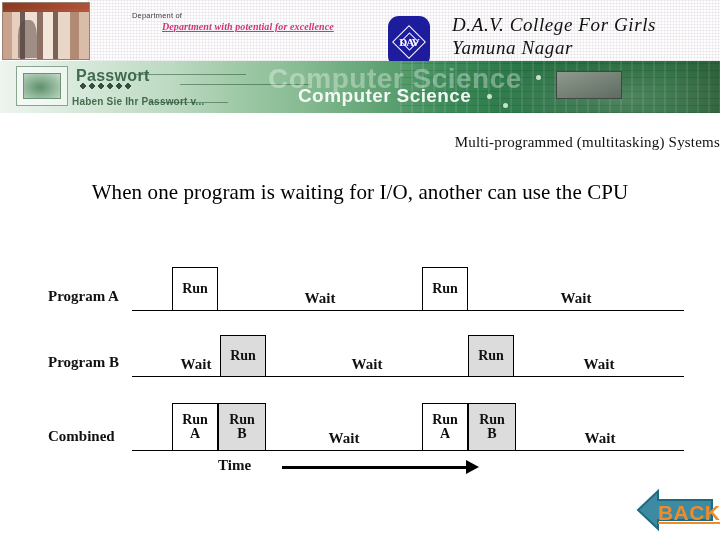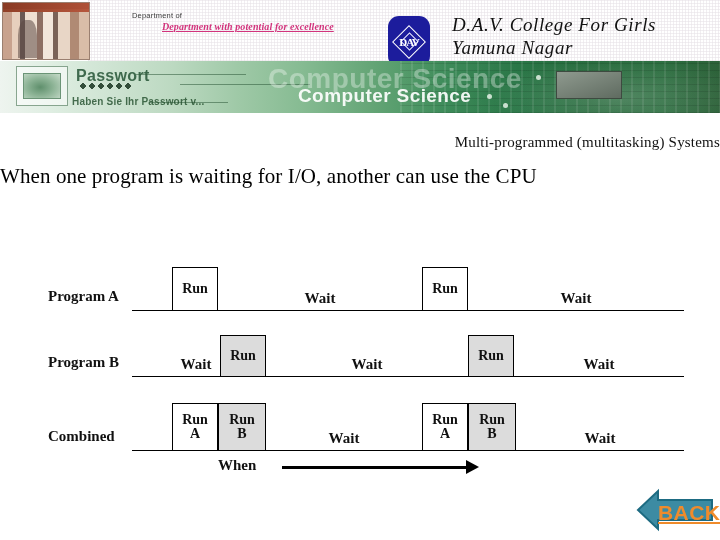--- a/index.html
+++ b/index.html
@@ -283,22 +283,23 @@
     width: 720px;
     text-align: right;
     font-family: "Liberation Serif", serif;
     font-size: 15px;
     color: #111111;
     letter-spacing: .2px;
     margin-top: 22px;
   }
   #slide-heading {
     position: absolute;
-    left: 0; top: 164px;
+    left: 0; top: 180px;
     width: 720px;
+    text-align: center;
     font-family: "Liberation Serif", serif;
     font-size: 21px;
     color: #000000;
     letter-spacing: .1px;
   }
 
   
   #diagram {
     position: absolute;
     left: 0; top: 255px;
@@ -500,21 +501,21 @@
         <span class="ln2">A</span>
       </div>
       <div class="run-box gray" style="left: 468px; width: 48px; height: 48px;">
         <span>Run</span>
         <span class="ln2">B</span>
       </div>
     </div>
   </div>
 
 <div id="time-axis">
-  <div id="time-label">When</div>
+  <div id="time-label">Time</div>
   <div id="time-arrow-line"></div>
   <div id="time-arrow-head"></div>
 </div>
 
 <div id="back-button">
   <svg width="78" height="46" viewBox="0 0 78 46">
     <polygon points="2,23 22,4 22,13 76,13 76,33 22,33 22,42" fill="#3c8ba3" stroke="#1d6b82" stroke-width="2" stroke-linejoin="miter"></polygon>
   </svg>
   <div id="back-text" style="color: rgb(239, 139, 43);">BACK</div>
 </div>

